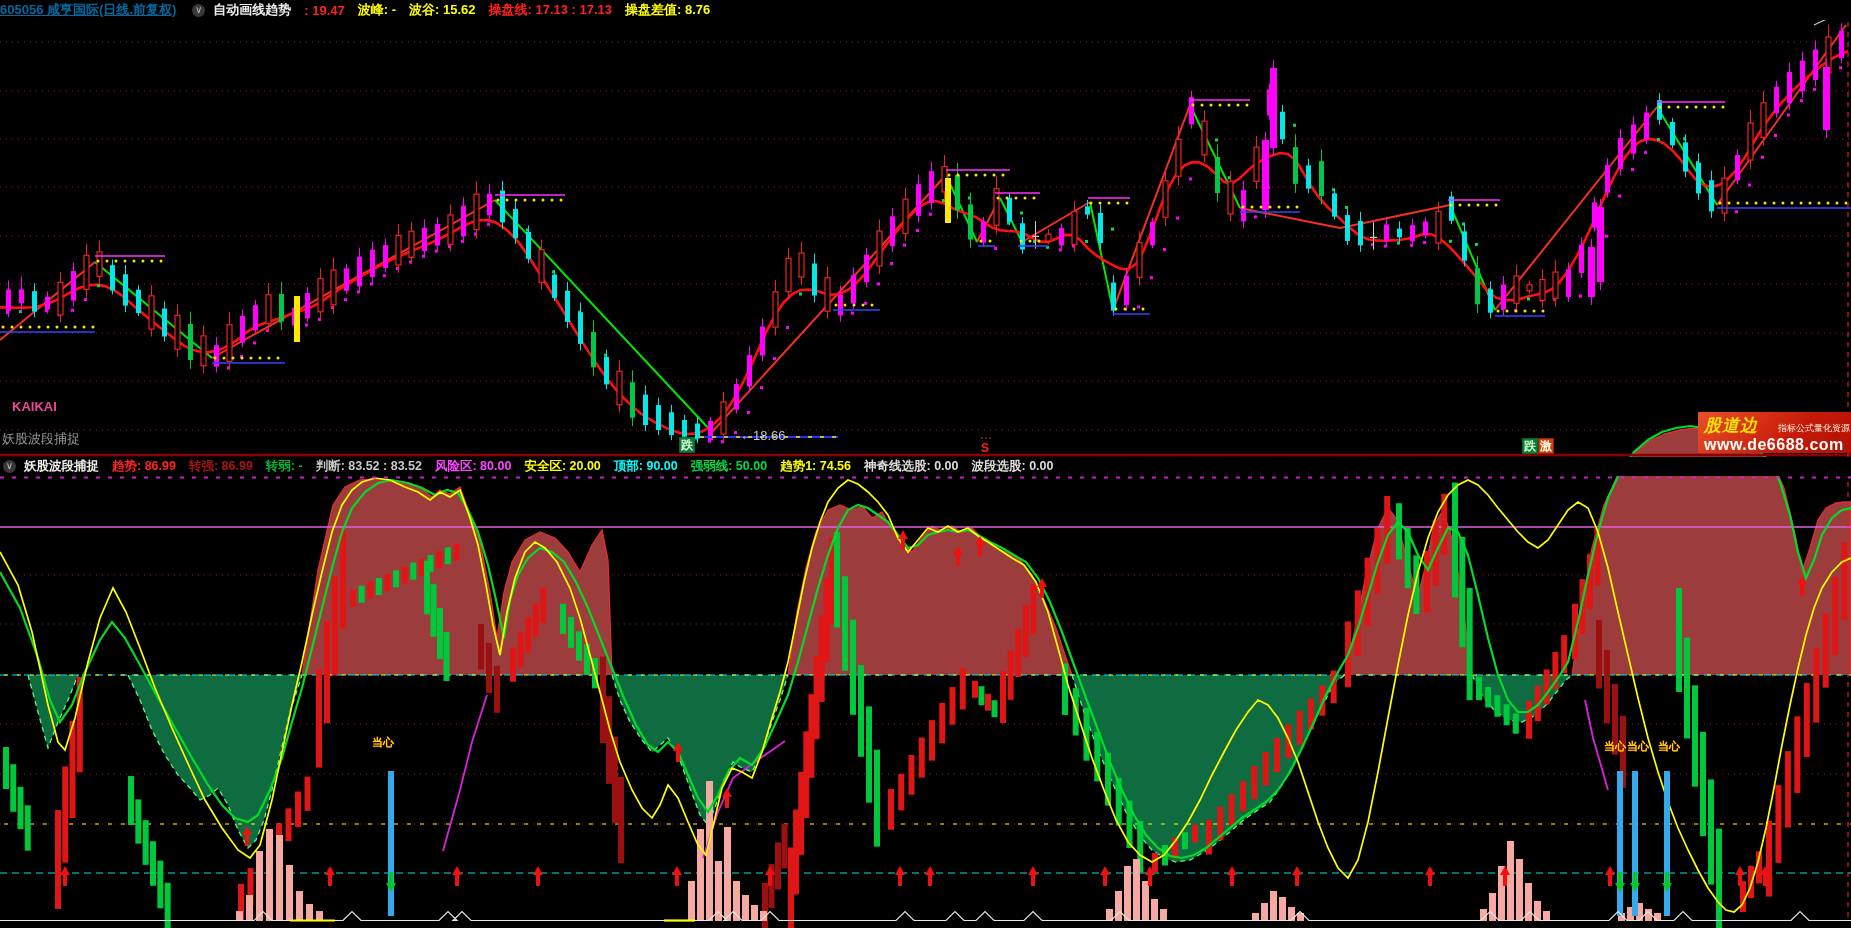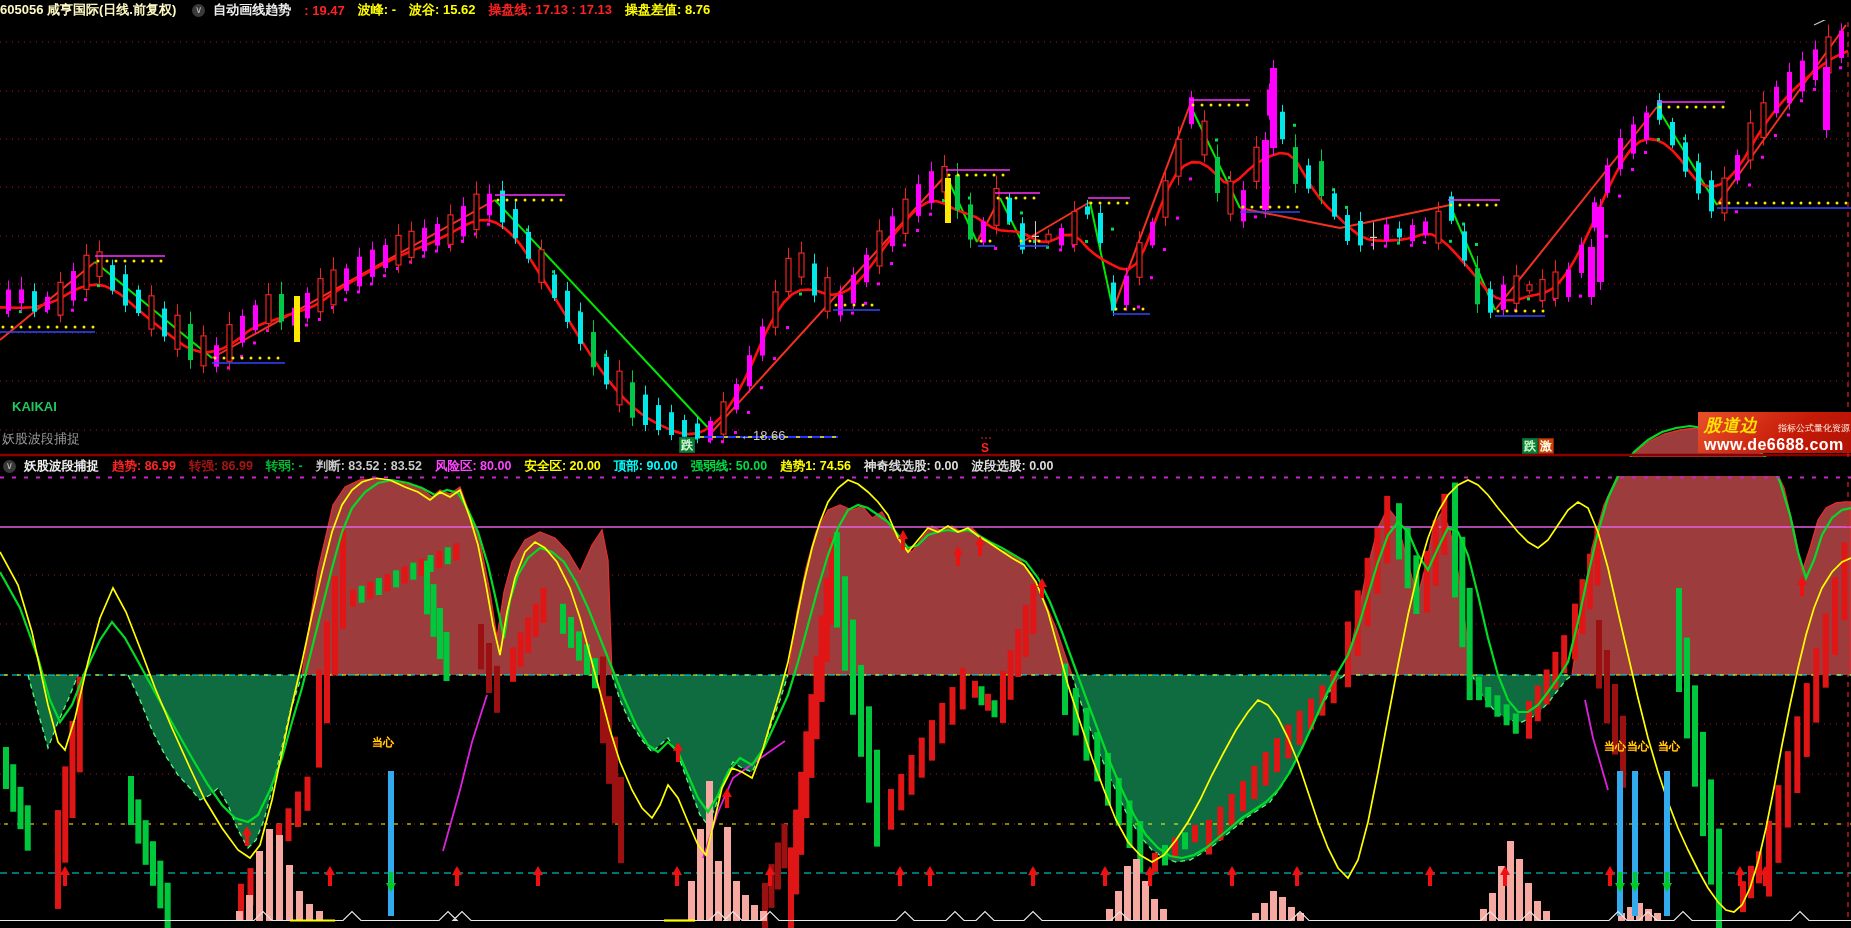--- a/index.html
+++ b/index.html
@@ -1024,21 +1024,21 @@
       <rect x="1828" y="16" width="3" height="3" fill="#FF30FF"></rect>
       <rect x="1847" y="16" width="3" height="3" fill="#FF30FF"></rect>
       <line x1="981" y1="438" x2="991" y2="438" stroke="#EE2222" stroke-width="1.2" stroke-dasharray="2,2"></line>
       <line x1="1814" y1="25" x2="1833" y2="16" stroke="#CCCCCC" stroke-width="1.2"></line>
       <path d="M1833,16 l-5,0 l3,4 Z" fill="#CCC"></path>
       <polygon points="1839,3 1847,11 1839,19 1831,11" fill="none" stroke="#DDD" stroke-width="1.4"></polygon>
       <line x1="0" y1="455" x2="1851" y2="455" stroke="#8B0000" stroke-width="2.4"></line>
       <line x1="1848" y1="22" x2="1848" y2="920" stroke="#E02020" stroke-width="1.2" stroke-dasharray="5,5"></line>
     </svg>
   <div id="topbar" class="row">
-      <span class="it" style="color: #fef9c3;">605056 咸亨国际(日线.前复权)</span>
+      <span class="it" style="color: #0369a1; text-decoration: underline;">605056 咸亨国际(日线.前复权)</span>
       <span class="cicon">∨</span>
       <span class="it" style="color: rgb(238, 238, 238);">自动画线趋势</span>
       <span class="it" style="color: rgb(255, 34, 34);">: 19.47</span>
       <span class="it" style="color: rgb(255, 255, 0);">波峰: -</span>
       <span class="it" style="color: rgb(255, 255, 0);">波谷: 15.62</span>
       <span class="it" style="color: rgb(255, 34, 34);">操盘线: 17.13 : 17.13</span>
       <span class="it" style="color: rgb(255, 255, 0);">操盘差值: 8.76</span>
     </div>
   <div id="indrow" class="row">
       <span class="cicon">∨</span>
@@ -1049,21 +1049,21 @@
       <span class="it" style="color: rgb(201, 201, 201);">判断: 83.52 : 83.52</span>
       <span class="it" style="color: rgb(255, 70, 255);">风险区: 80.00</span>
       <span class="it" style="color: rgb(255, 255, 0);">安全区: 20.00</span>
       <span class="it" style="color: rgb(0, 255, 255);">顶部: 90.00</span>
       <span class="it" style="color: rgb(0, 221, 68);">强弱线: 50.00</span>
       <span class="it" style="color: rgb(255, 255, 0); text-align: center;">趋势1: 74.56</span>
       <span class="it" style="color: rgb(221, 221, 221);">神奇线选股: 0.00</span>
       <span class="it" style="color: rgb(221, 221, 221);">波段选股: 0.00</span>
     </div>
 
-  <div class="ov" style="left:12px;top:399px;color:#22c55e;font-size:13px;">KAIKAI</div>
+  <div class="ov" style="left:12px;top:399px;color:#ec4899;font-size:13px;">KAIKAI</div>
   <div class="ov" style="left:2px;top:430px;color:#9a9a9a;font-size:13px;font-weight:normal;">妖股波段捕捉</div>
   <div class="tag" style="left:679px;top:437px;background:#0E7A35;color:#D8FFD8;border:1px solid #063;">跌</div>
   <div class="ov" style="left:740px;top:428px;color:#C8C8C8;font-size:13px;font-weight:normal;">←18.66</div>
   <div class="ov" style="left:981px;top:441px;color:#FF2222;font-size:12px;">S</div>
   <div class="tag" style="left:1522px;top:438px;background:#0E7A35;color:#CFC;border:1px solid #063;">跌</div>
   <div class="tag" style="left:1538px;top:438px;background:#CC4400;color:#FFE;border:1px solid #821;">激</div>
   <div class="ov" style="left:1782px;top:1px;color:#E8E8E8;font-size:14px;font-weight:normal;">19.47</div>
   <div class="ov warn" id="cau0" style="left: 372px; top: 735px;">当心</div>
   <div class="ov warn" id="cau1" style="left: 1604px; top: 739px;">当心</div>
   <div class="ov warn" id="cau2" style="left: 1627px; top: 739px;">当心</div>

